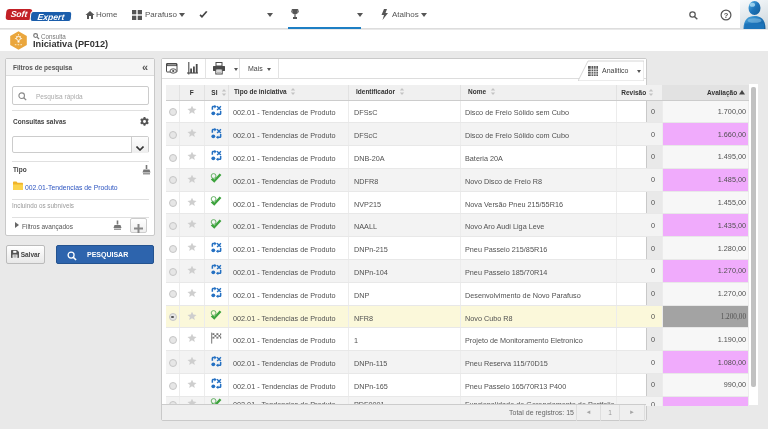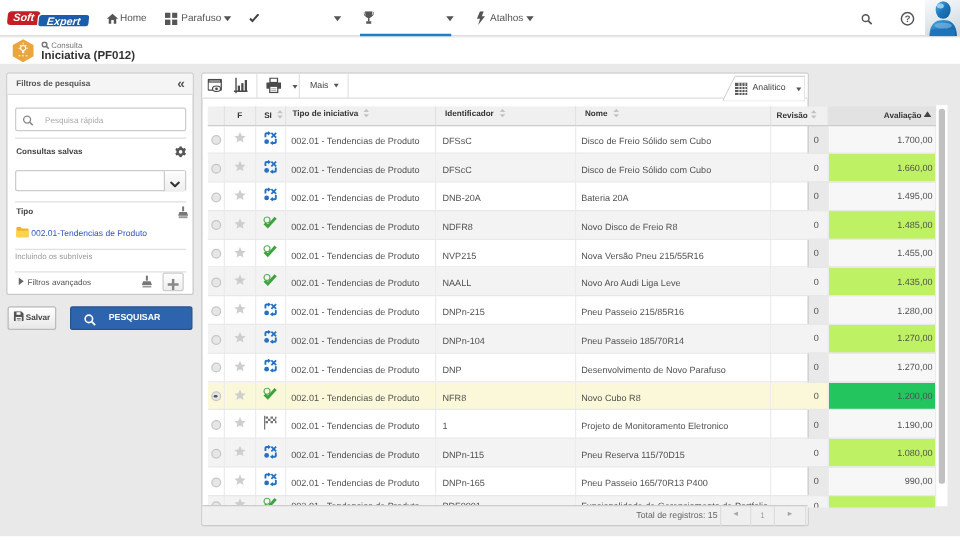--- a/index.html
+++ b/index.html
@@ -56,22 +56,22 @@
 
 #tablewrap { position:absolute; left:4px; top:26px; width:583px; height:321px; overflow:hidden; }
 table { border-collapse:collapse; table-layout:fixed; width:583px; font-size:7.25px; color:#515151; }
 th { background:#f0f0f0; height:15px; font-size:6.5px; color:#333; text-align:left; font-weight:bold; padding:0 0 2px 5px; border-bottom:1px solid #ccc; border-right:1px solid #e2e2e2; }
 td { height:22.8px; border-bottom:1px solid #e8e8e8; border-right:1px solid #ececec; padding:3px 0 0 5px; overflow:hidden; white-space:nowrap; }
 tr.alt td { background:#f3f3f3; }
 tr.sel td { background:#fbf8da; }
 tr.last td { height:13px; padding-top:1px; }
 td.num, th.num { text-align:right; padding:0 8px 0 0; }
 td.aval { background:#f7f7f7; }
-tr.alt td.aval { background:#bef264;text-align:right; }
-tr.sel td.aval { background:#22c55e; }
+tr.alt td.aval { background:#f0abfc;text-align:right; }
+tr.sel td.aval { background:#a3a3a3;font-family:Liberation Serif, serif; }
 th.aval { background:#e2e2e2; }
 td.c { text-align:center; padding:0; }
 th.c { text-align:center; padding:0; }
 
 
 #sbar { position:absolute; left:587px; top:25px; width:9px; height:321px; background:#fff; }
 #sbthumb { position:absolute; left:2px; top:3px; width:5px; height:300px; background:#c1c1c1; border-radius:2px; }
 
 
 #tfooter { position:absolute; left:0; bottom:0; width:100%; height:16px; background:#efefef; border-top:1px solid #ccc; }

